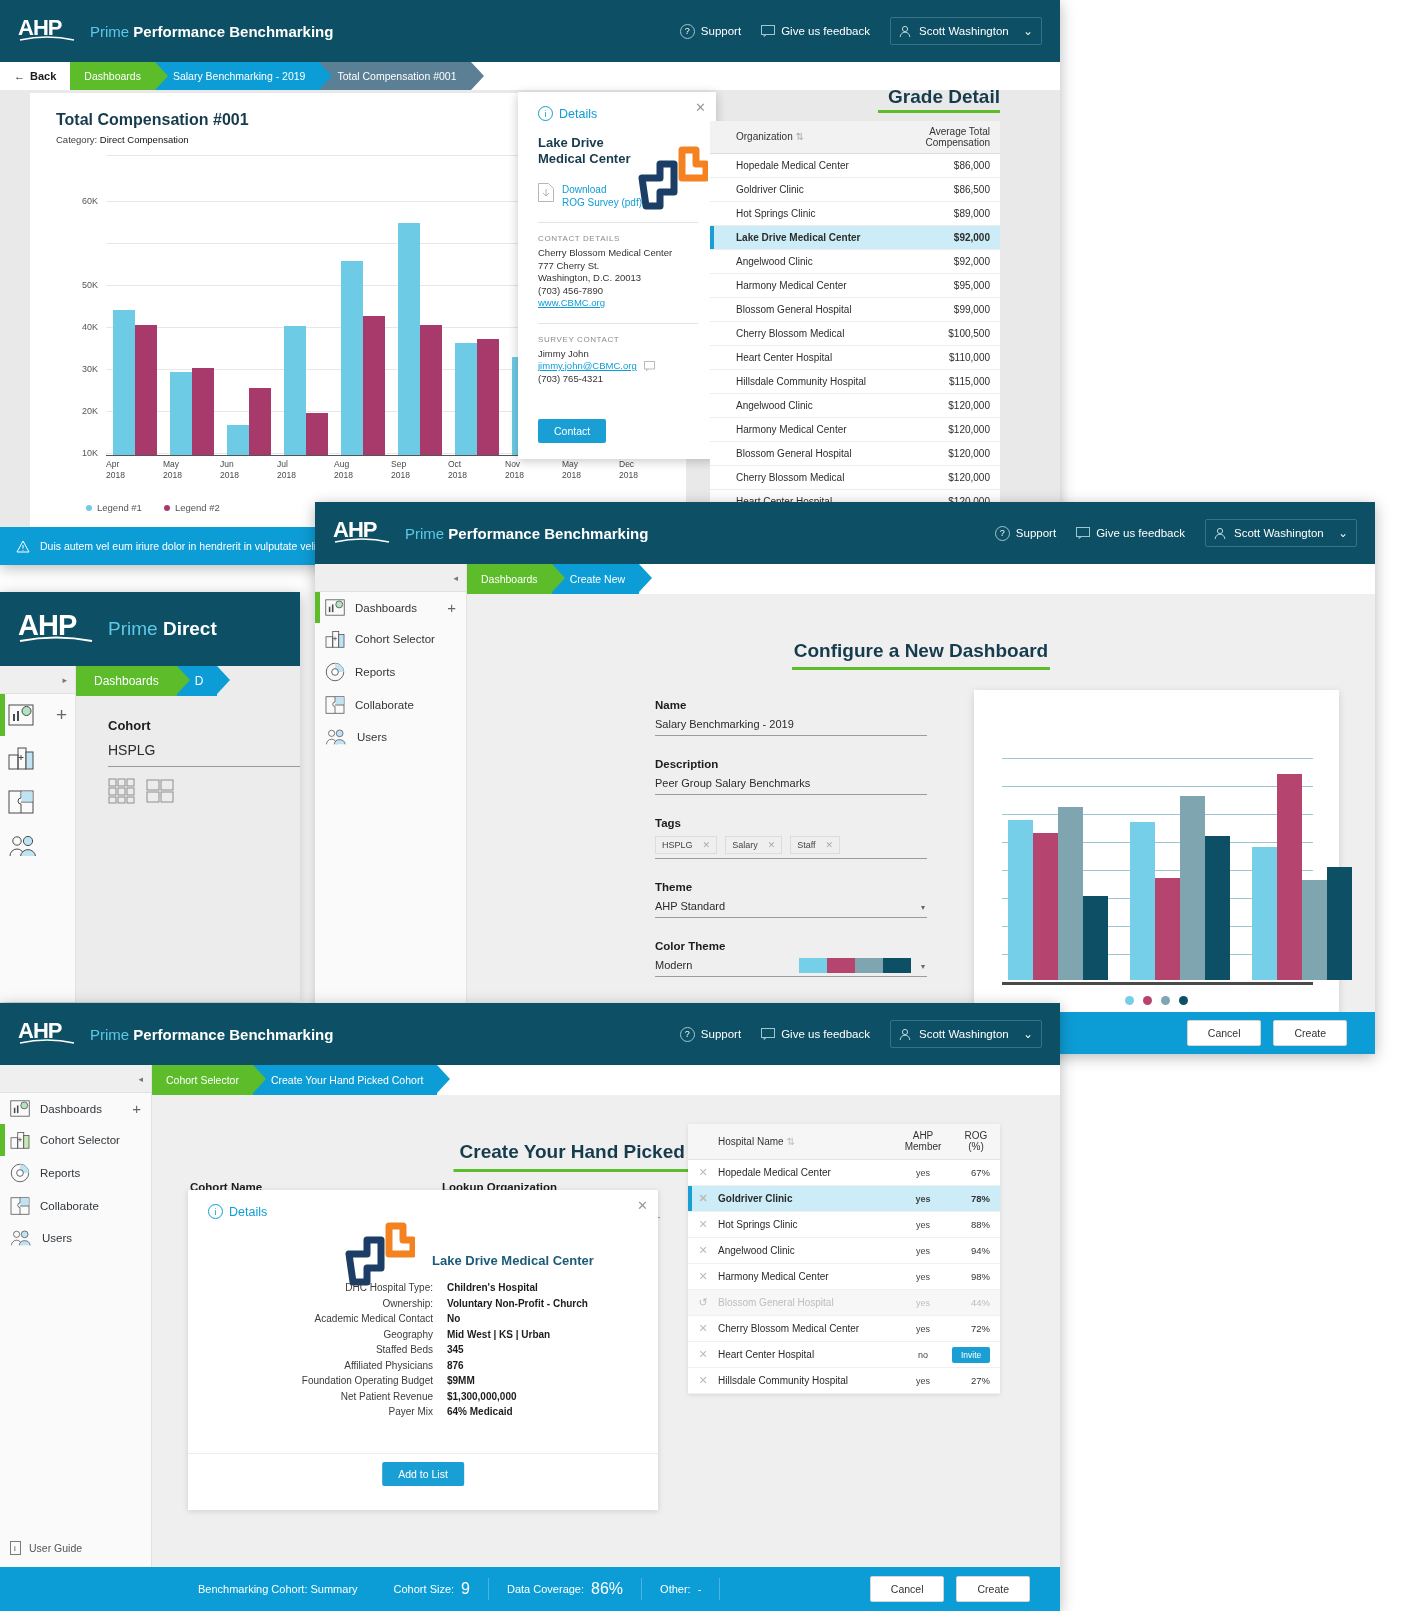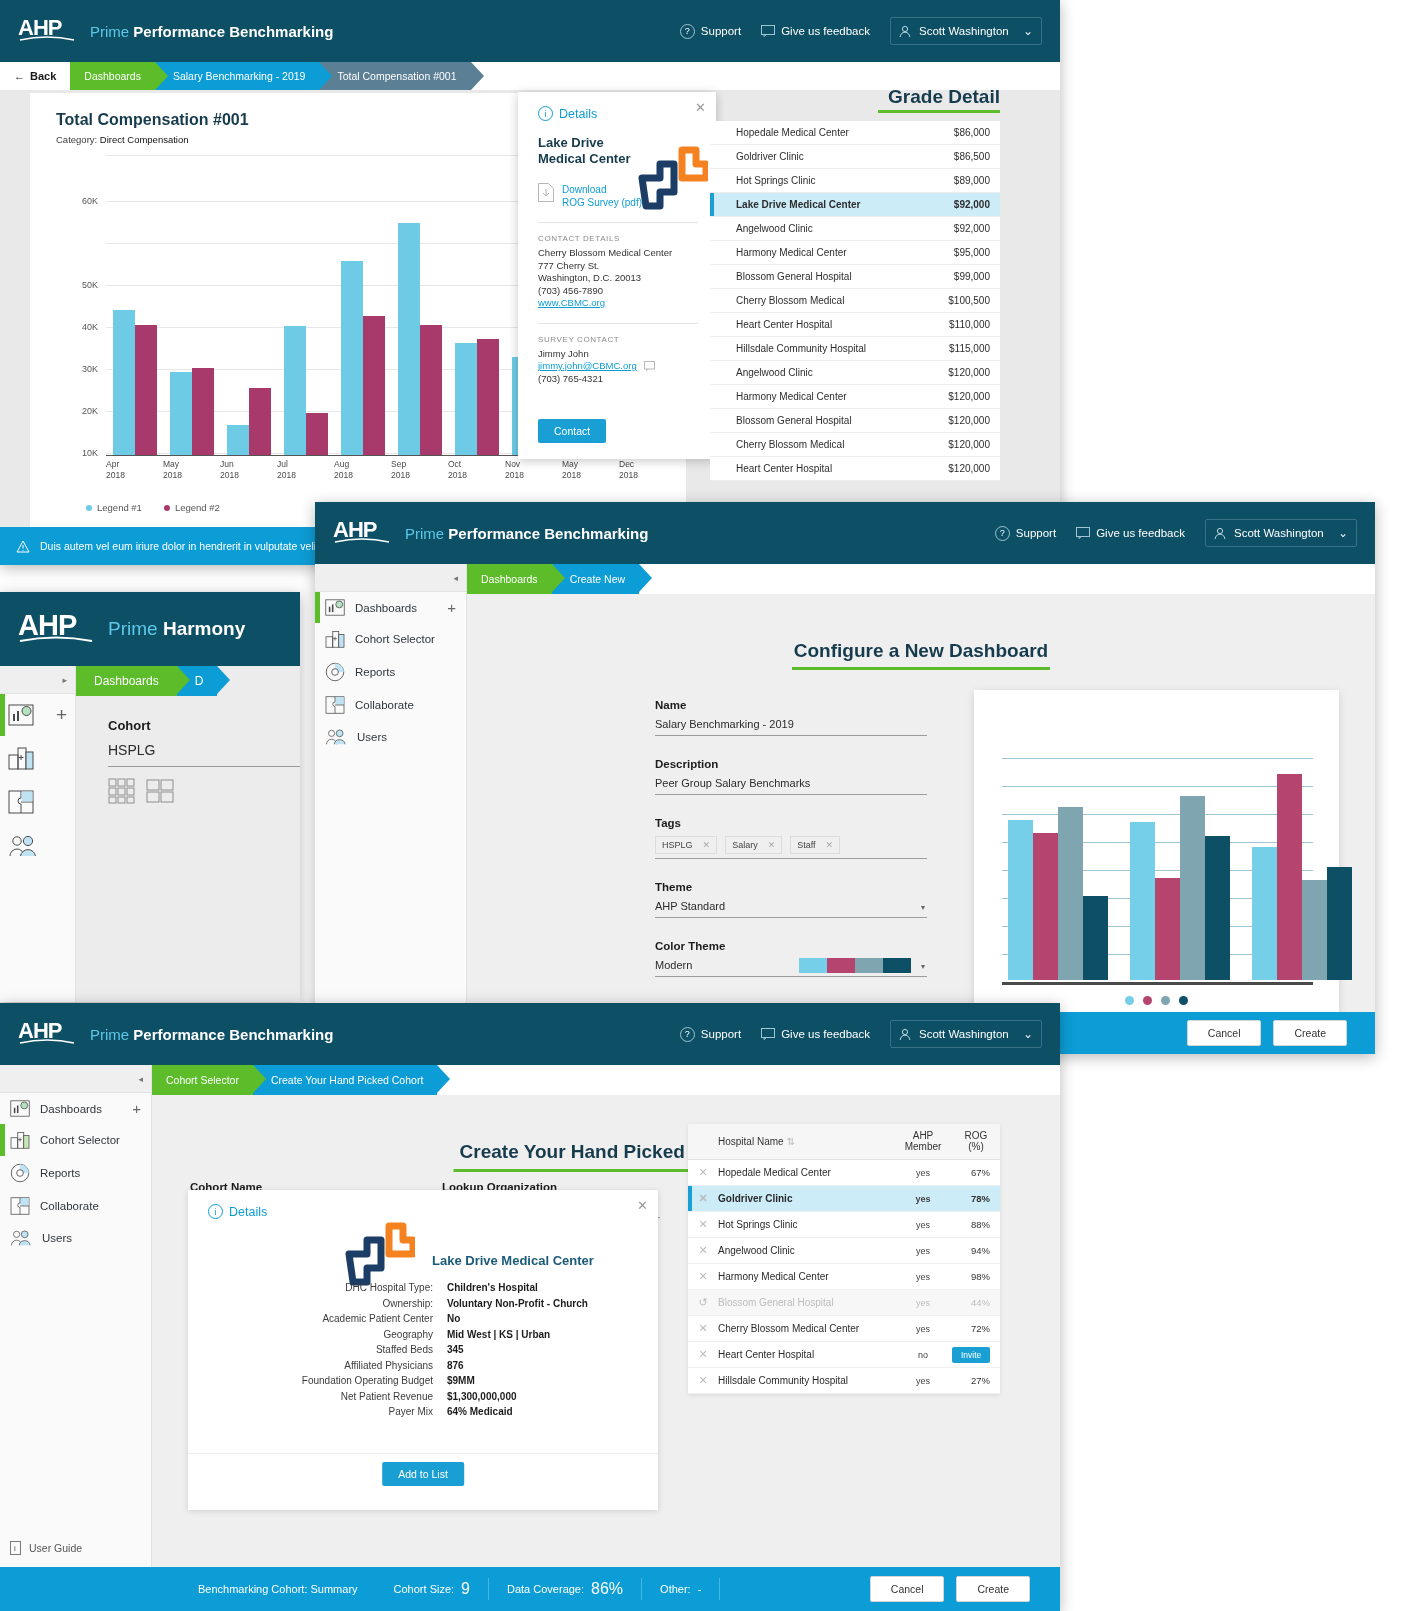--- a/index.html
+++ b/index.html
@@ -342,20 +342,27 @@
           </svg>
       </div>
       <div>(703) 765-4321</div>
     </div>
     <button class="btn-blue" style="position:absolute;left:20px;bottom:16px;text-align:right;">Contact</button>
   </div>
 
   <div class="gd-title">Grade Detail</div>
   <div class="gd-ul"></div>
   <div class="gtable">
+    <div class="gthead">
+      <div class="c1"><span style="position:absolute;left:714px;"></span><span>Organization</span> <span style="color:#aaa;">⇅</span></div>
+      <div class="c2">
+        <div>Average Total</div>
+        <div>Compensation</div>
+      </div>
+    </div>
     <div id="grows">
         <div class="grow">
           <div class="c1">Hopedale Medical Center</div>
           <div class="c2">$86,000</div>
         </div>
         <div class="grow">
           <div class="c1">Goldriver Clinic</div>
           <div class="c2">$86,500</div>
         </div>
         <div class="grow">
@@ -426,21 +433,21 @@
 <div class="panel shadow" id="panel1b">
   <div class="topnav">
     <div class="logo">
       <svg width="76" height="40" viewBox="0 0 76 40">
           <text x="0" y="28" font-family="Liberation Sans, sans-serif" font-size="29" font-weight="bold" fill="#fff">AHP</text>
           <path d="M2 34 Q38 27 74 34" stroke="#fff" stroke-width="2" fill="none"></path>
         </svg>
     </div>
     <div class="brand" style="font-size:19px;">
       <span class="prime">Prime</span>
-      <span>Harmony</span>
+      <span>Direct</span>
     </div>
   </div>
   <div class="p1b-body">
     <div class="sidebar" style="width:76px;">
       <div class="side-top">
           <span>▸</span>
         </div>
       <div class="side-item active" style="padding:10px 8px;">
         <svg width="26" height="22" viewBox="0 0 26 22">
             <rect x="1" y="1" width="24" height="20" fill="none" stroke="#4a4a4a"></rect>
@@ -828,21 +835,21 @@
     <div class="dc-rows" id="dcrows">
         <div class="dc-row">
           <div class="dc-k">DHC Hospital Type:</div>
           <div class="dc-v">Children's Hospital</div>
         </div>
         <div class="dc-row">
           <div class="dc-k">Ownership:</div>
           <div class="dc-v">Voluntary Non-Profit - Church</div>
         </div>
         <div class="dc-row">
-          <div class="dc-k">Academic Patient Center</div>
+          <div class="dc-k">Academic Medical Contact</div>
           <div class="dc-v">No</div>
         </div>
         <div class="dc-row">
           <div class="dc-k">Geography</div>
           <div class="dc-v">Mid West  |  KS  |  Urban</div>
         </div>
         <div class="dc-row">
           <div class="dc-k">Staffed Beds</div>
           <div class="dc-v">345</div>
         </div>

